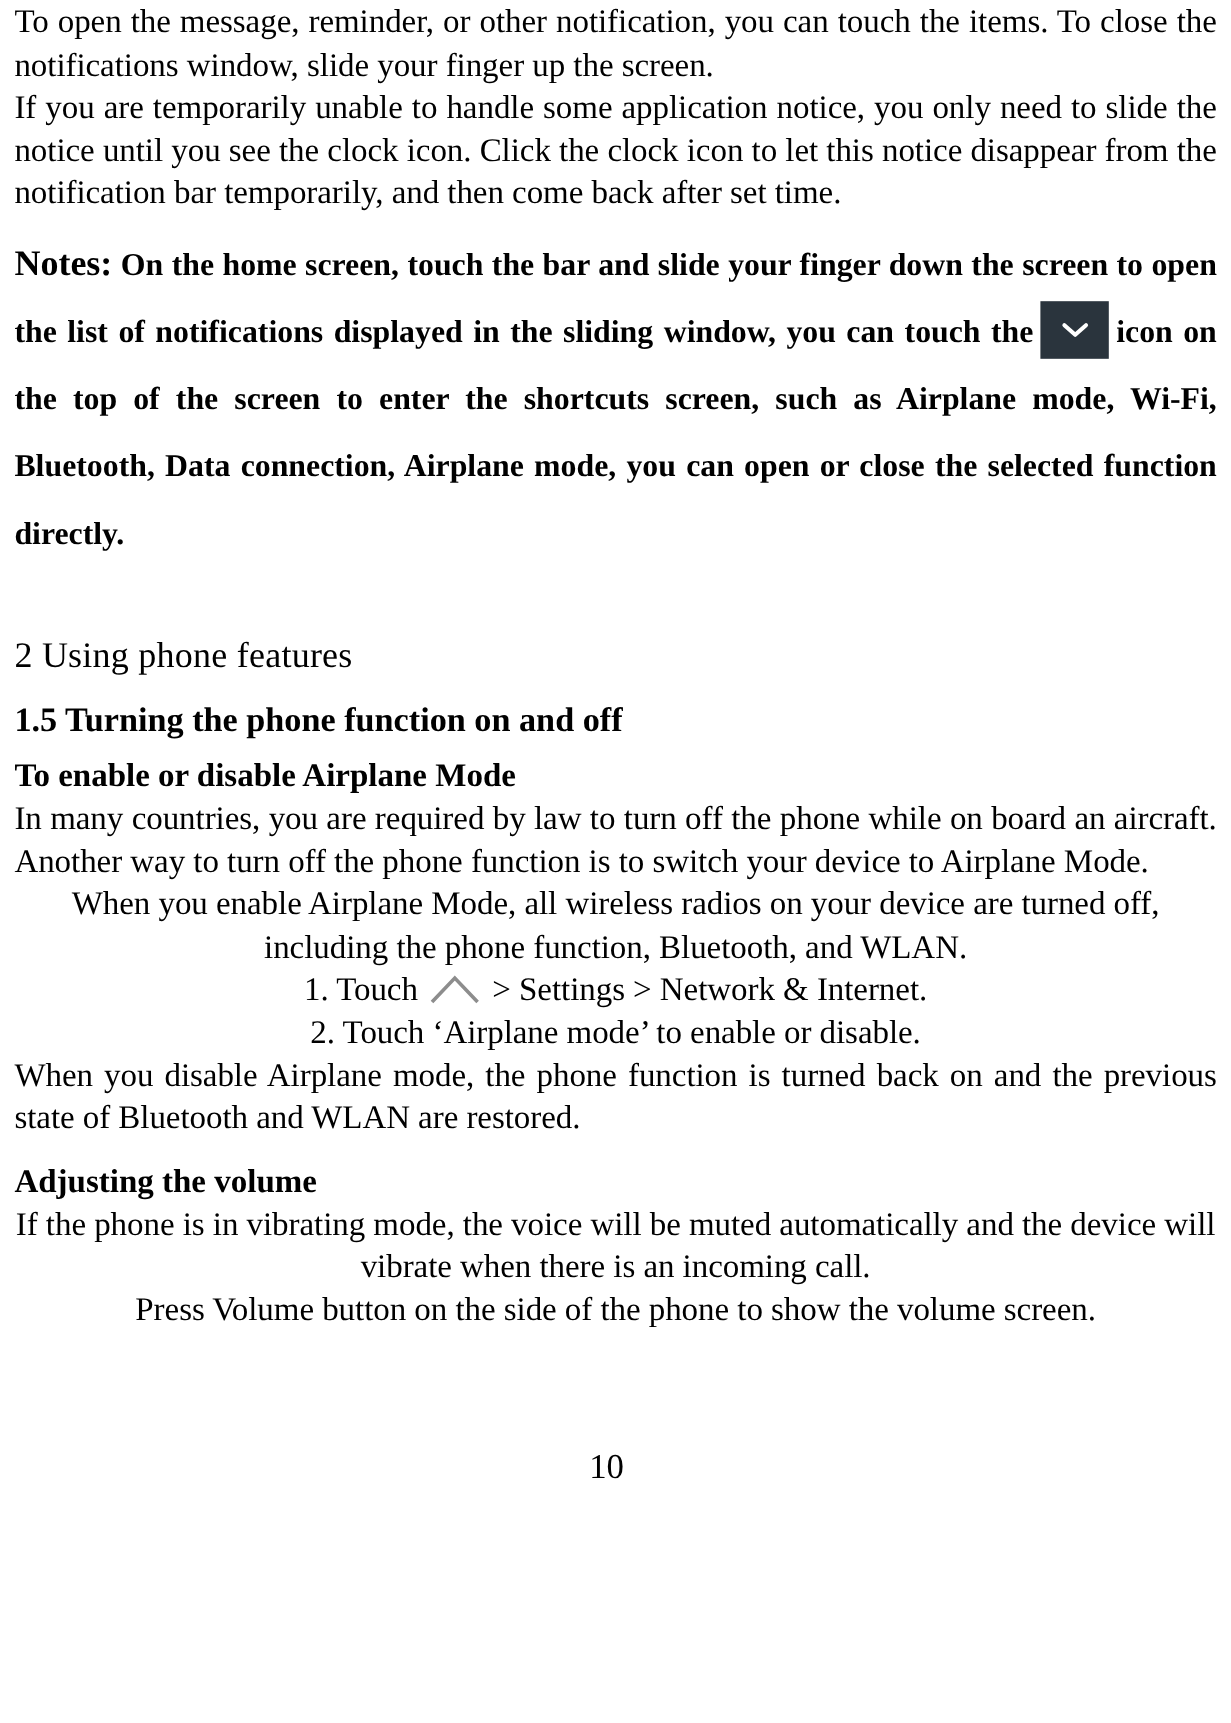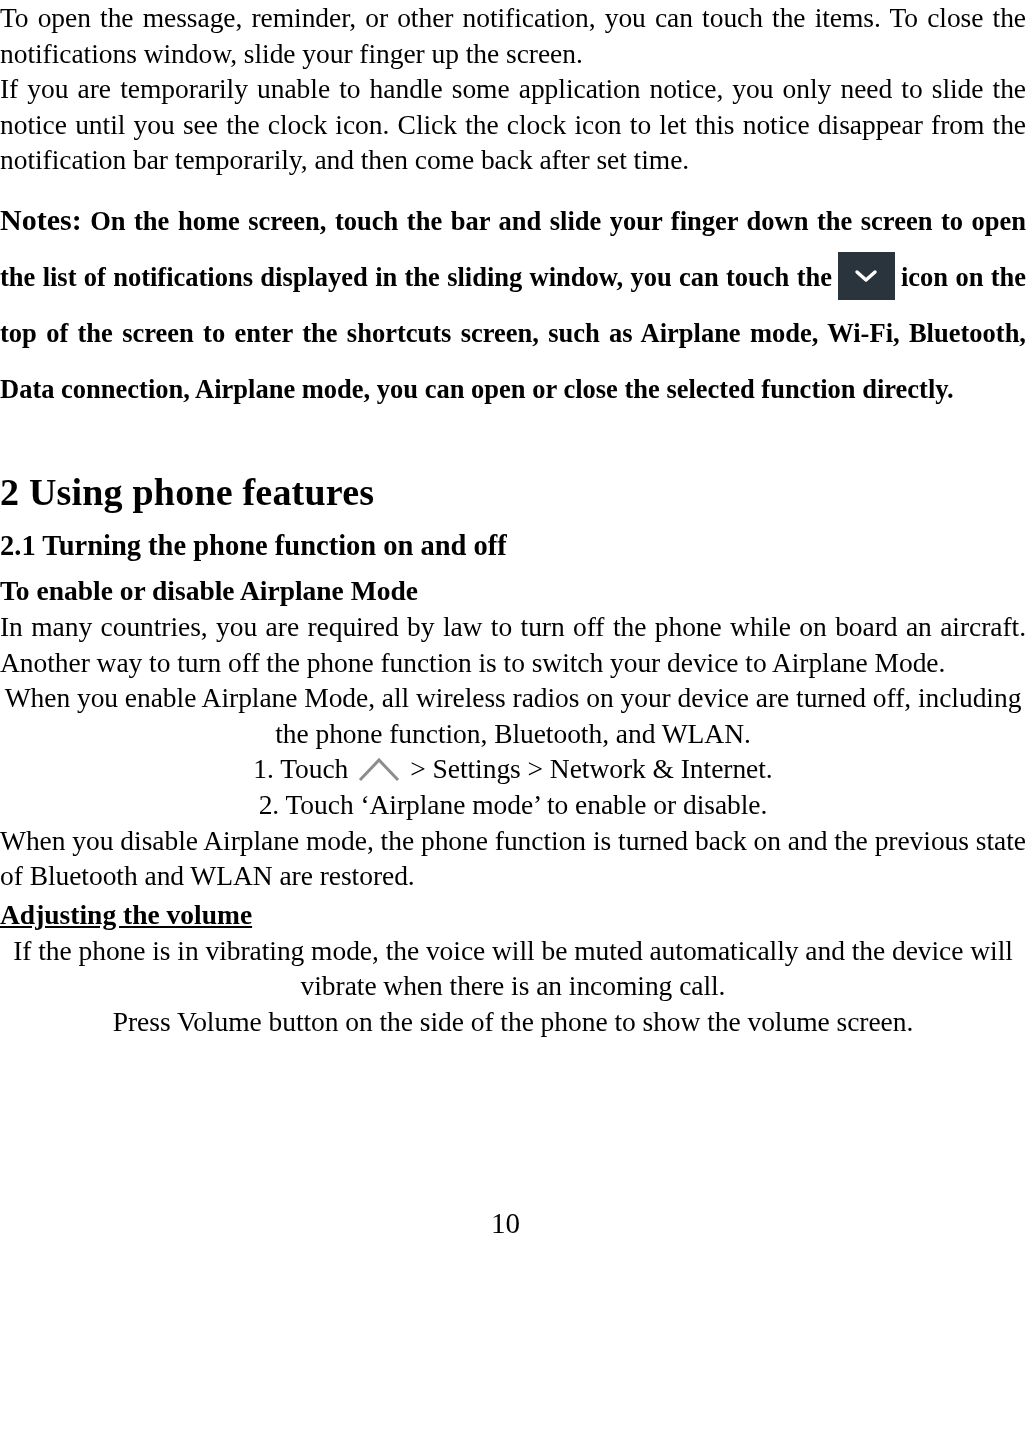--- a/index.html
+++ b/index.html
@@ -14,21 +14,21 @@
     font-family: "Liberation Serif", "DejaVu Serif", serif;
     color: #000000;
     position: relative;
     overflow: hidden;
   }
   .page {
     position: relative;
     width: 1026px;
     height: 1264px;
     box-sizing: border-box;
-    padding: 0 0;
+    padding: 0 12px;
   }
   
   .para {
     font-size: 27.5px;
     line-height: 35.6px;
     text-align: justify;
     text-justify: inter-word;
     margin: 0;
     letter-spacing: -0.05px;
   }
@@ -69,39 +69,39 @@
   .icon-caret-up {
     display: inline-block;
     width: 54px;
     height: 30px;
     vertical-align: -6px;
     margin: 0 4px;
   }
 
   
   .h-chapter {
-    font-size: 38px;
-    font-weight: bold;
+    font-size: 30px;
+    font-weight: normal;
     line-height: 46px;
     margin: 52px 0 0 0;
     letter-spacing: 0.2px;
   }
   .h-section {
     font-size: 28.5px;
     font-weight: bold;
     line-height: 38px;
     margin: 12px 0 0 0;
   }
   .h-sub {
     font-size: 27.5px;
     font-weight: bold;
     line-height: 37px;
     margin: 7px 0 0 0;
   }
-  .h-sub.tight { margin-top: 2px; text-decoration: underline; }
+  .h-sub.tight { margin-top: 16px; }
 
   
   .page-number {
     position: absolute;
     left: 0;
     right: 15px;
     bottom: 24px;
     text-align: center;
     font-size: 29px;
     line-height: 34px;
@@ -118,21 +118,21 @@
 
   <div class="notes-block">
     <span class="notes-label">Notes:</span>
     <span>On the home screen, touch the bar and slide your finger down the screen to open the list of notifications displayed in the sliding window, you can touch the</span><span class="icon-chevron-square"><svg width="26" height="16" viewBox="0 0 26 16" aria-hidden="true">
           <polyline points="4,4 13,12 22,4" fill="none" stroke="#ffffff" stroke-width="3.4" stroke-linecap="round" stroke-linejoin="round"></polyline>
         </svg></span><span>icon on the top of the screen to enter the shortcuts screen, such as Airplane mode, Wi-Fi, Bluetooth, Data connection, Airplane mode, you can open or close the selected function directly.</span>
   </div>
 
   <h1 class="h-chapter">2 Using phone features</h1>
 
-  <h2 class="h-section">2.1 Turning the phone function on and off</h2>
+  <h2 class="h-section">1.5 Turning the phone function on and off</h2>
 
   <h3 class="h-sub">To enable or disable Airplane Mode</h3>
 
   <p class="para">In many countries, you are required by law to turn off the phone while on board an aircraft. Another way to turn off the phone function is to switch your device to Airplane Mode.</p>
 
   <p class="para last-flush">When you enable Airplane Mode, all wireless radios on your device are turned off, including the phone function, Bluetooth, and WLAN.</p>
 
   <p class="para last-flush"><span>1. Touch</span><span class="icon-caret-up"><svg width="54" height="30" viewBox="0 0 54 30" aria-hidden="true">
           <polyline points="8,26 27,6 46,26" fill="none" stroke="#8d8d8d" stroke-width="3" stroke-linecap="butt" stroke-linejoin="miter"></polyline>
         </svg></span><span>&gt; Settings &gt; Network &amp; Internet.</span></p>

